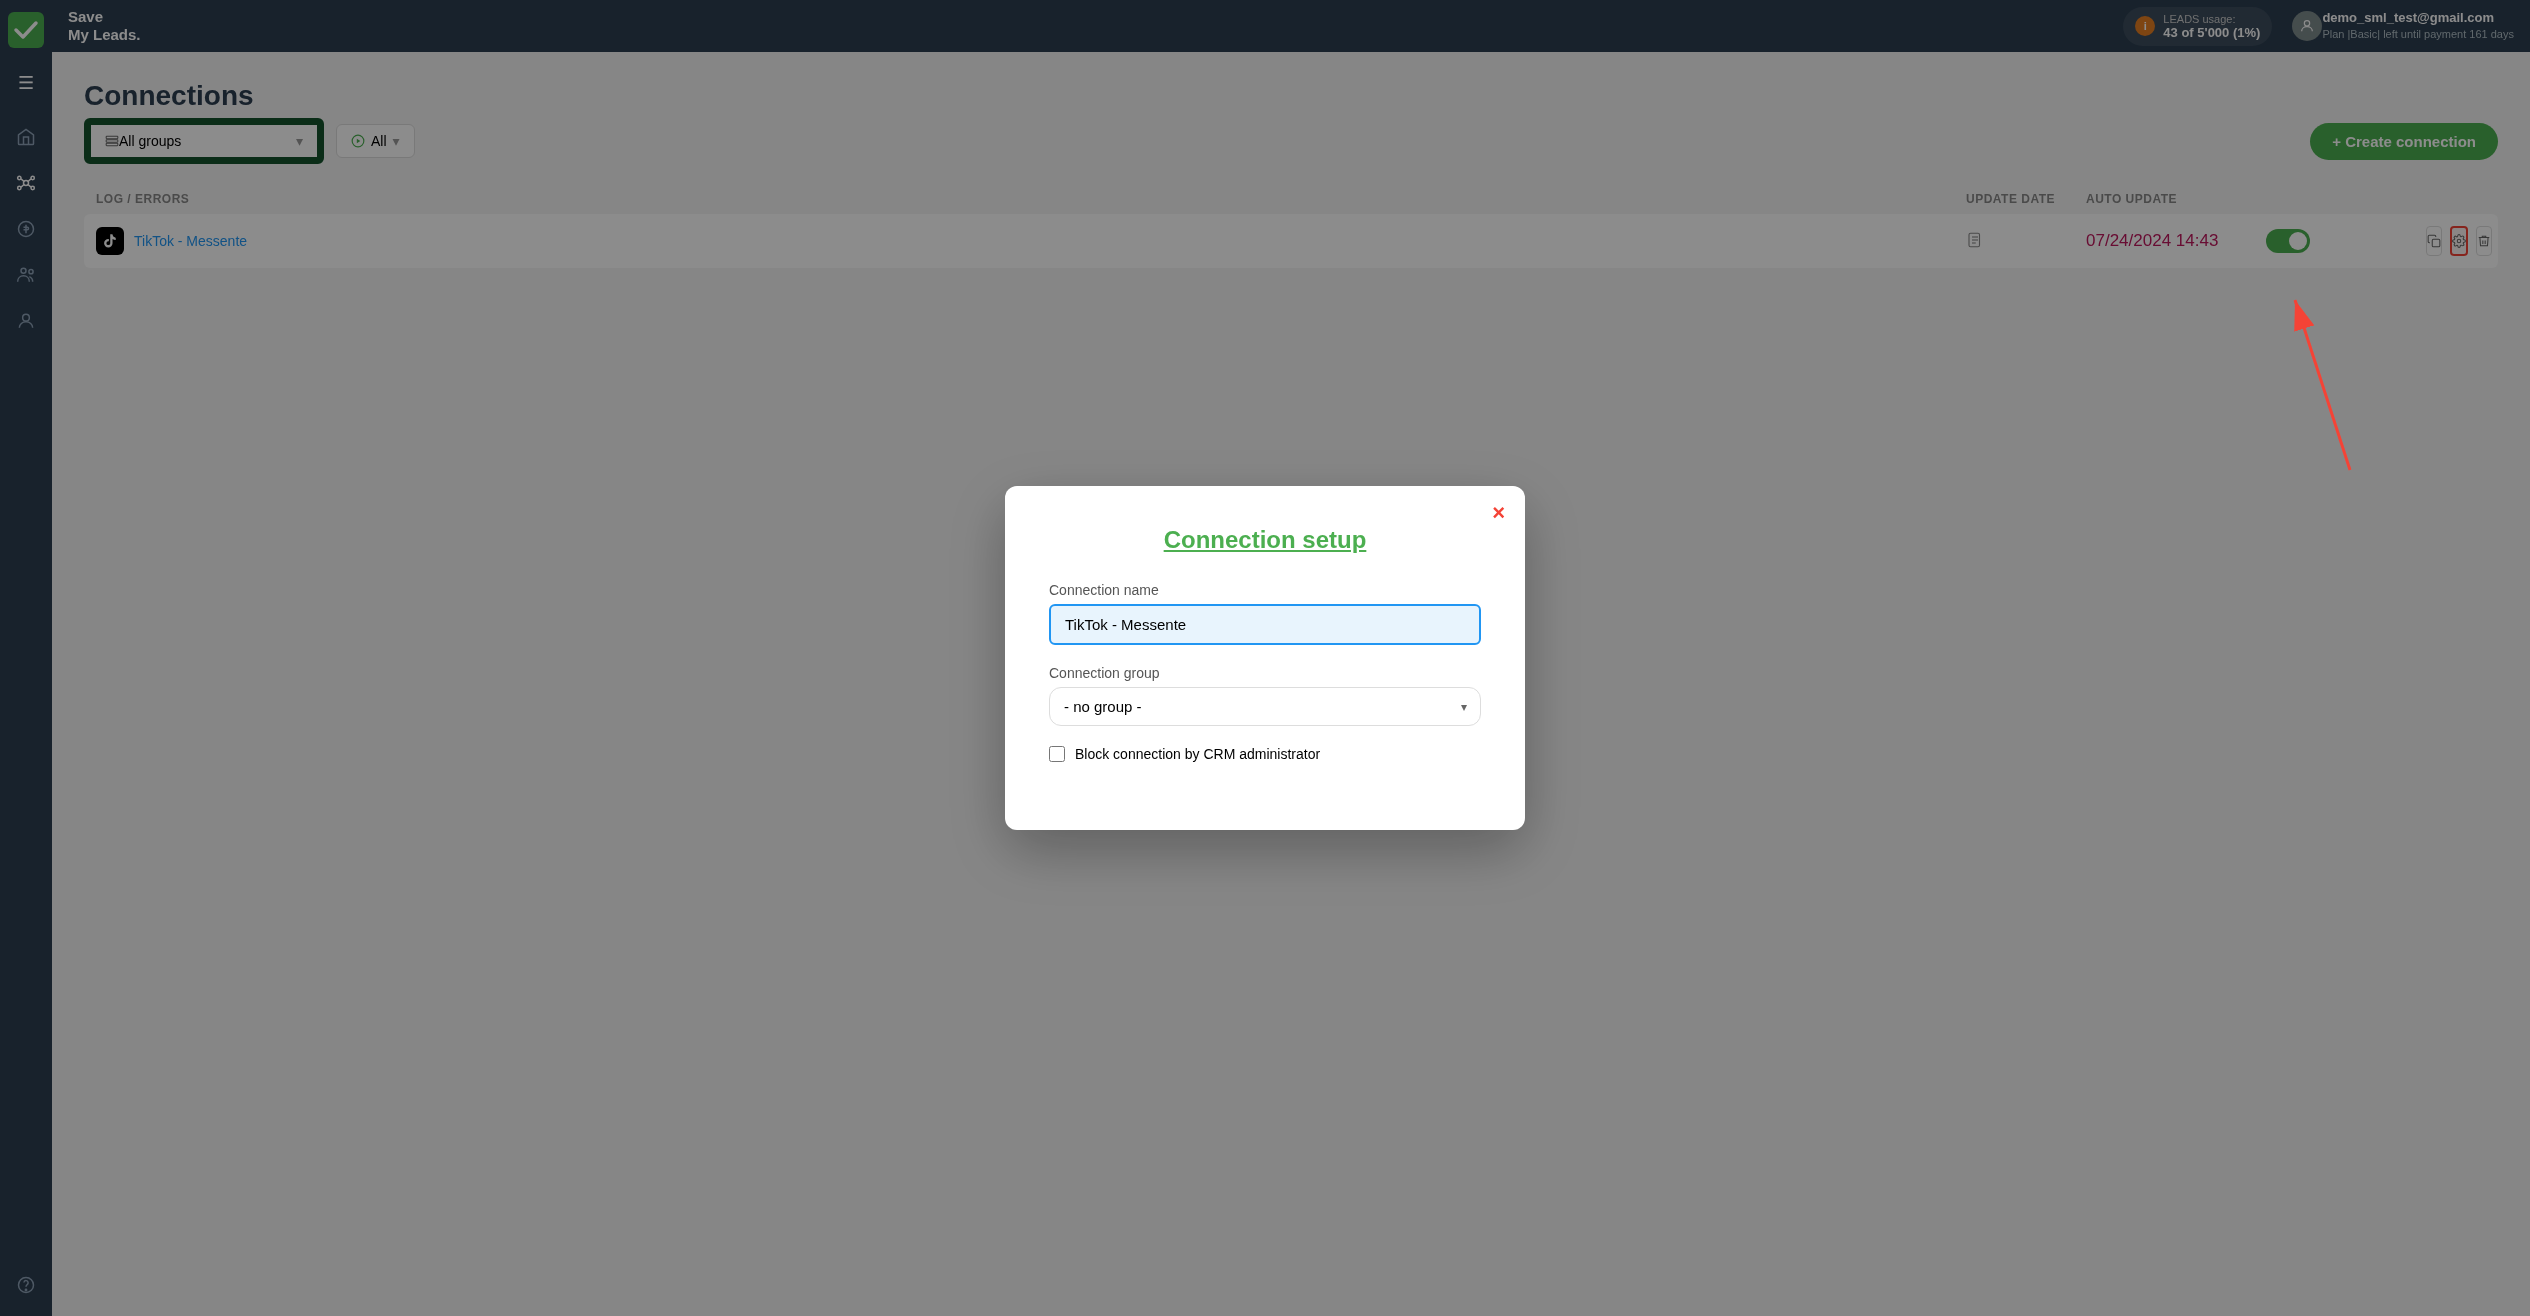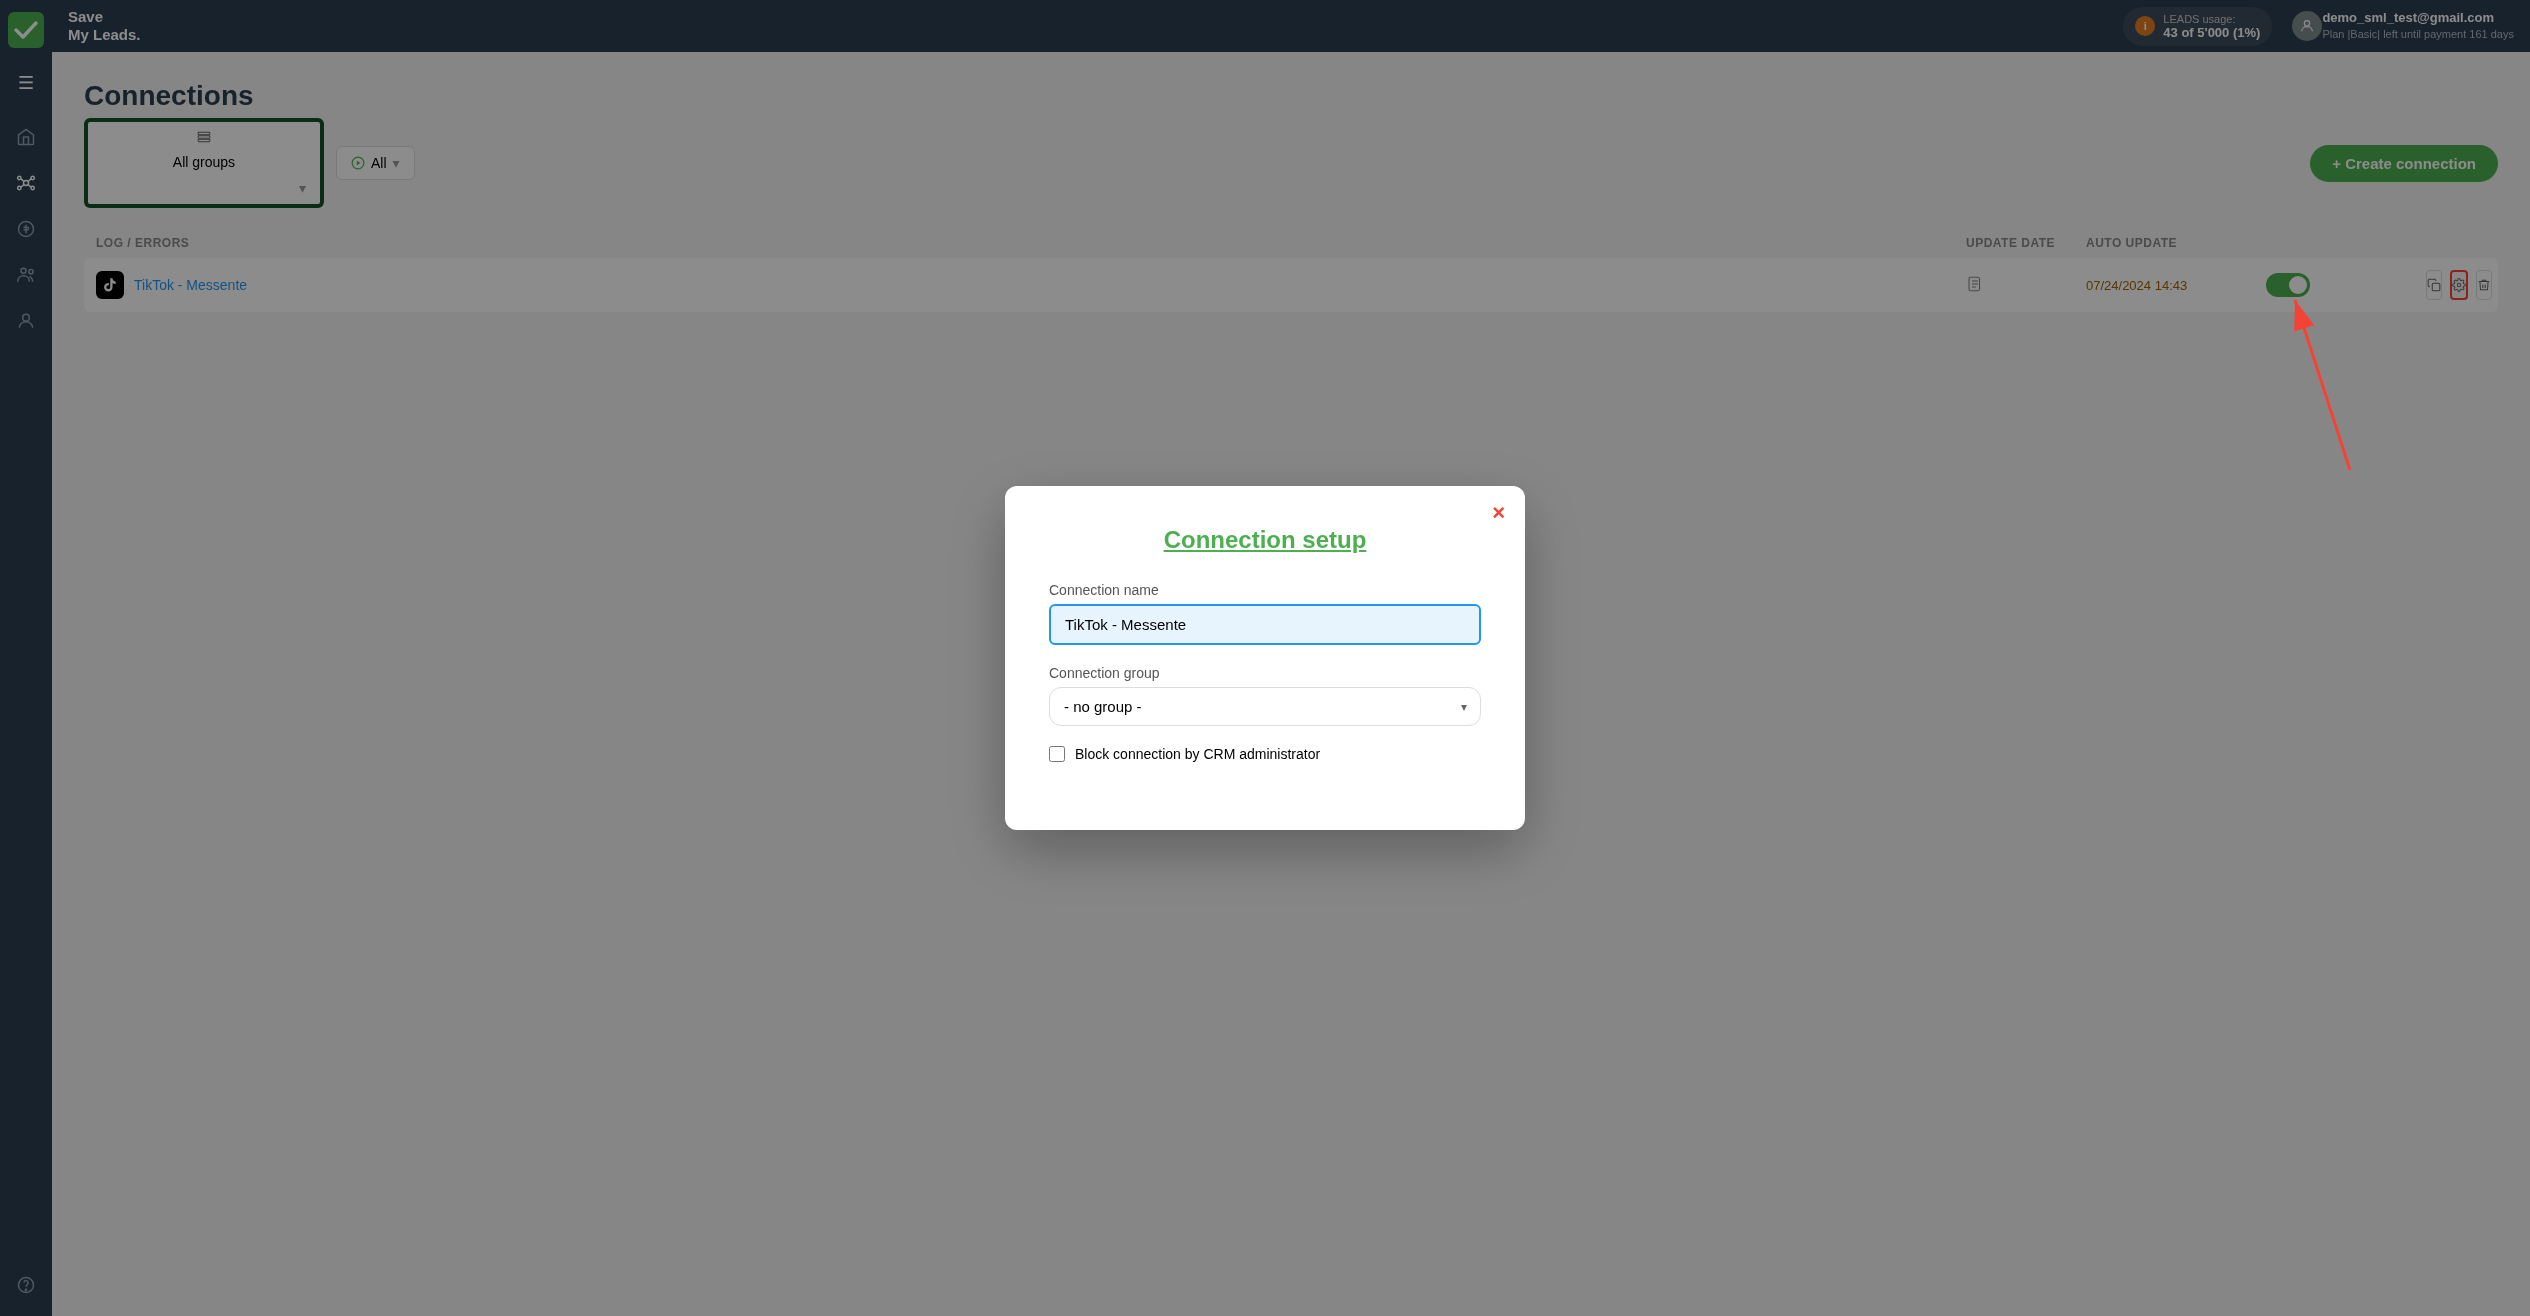--- a/index.html
+++ b/index.html
@@ -110,29 +110,28 @@
     
     .toolbar {
       display: flex;
       align-items: center;
       gap: 12px;
       margin-bottom: 20px;
     }
     .group-select {
       display: flex;
       align-items: center;
-      gap: 10px;
+      gap: 0;
       background: #fff;
-      border: 4px solid #14532d;
+      border: 7px solid #14532d;
       border-radius: 6px;
       padding: 8px 14px;
       font-size: 14px;
       cursor: pointer;
       min-width: 240px;
-      flex-direction: column;
     }
     .status-filter {
       display: flex;
       align-items: center;
       gap: 6px;
       background: #fff;
       border: 1px solid #ddd;
       border-radius: 6px;
       padding: 8px 14px;
       font-size: 14px;
@@ -458,21 +457,21 @@
         <span style="color:#2196f3; cursor:pointer;">TikTok - Messente</span>
       </div>
       <div>
         <svg width="18" height="18" fill="none" stroke="#888" stroke-width="1.5" viewBox="0 0 24 24">
             <rect x="4" y="3" width="14" height="18" rx="2"></rect>
             <line x1="8" y1="8" x2="16" y2="8"></line>
             <line x1="8" y1="12" x2="16" y2="12"></line>
             <line x1="8" y1="16" x2="13" y2="16"></line>
           </svg>
       </div>
-      <div style="font-size:13px; color:#a16207;">07/24/2024 14:43</div>
+      <div style="font-size:17px; color:#be185d;">07/24/2024 14:43</div>
       <div>
         <div class="toggle">
           <div class="toggle-knob"></div>
         </div>
       </div>
       <div class="action-icons">
         <div class="action-icon">
           <svg width="14" height="14" fill="none" stroke="#666" stroke-width="1.8" viewBox="0 0 24 24">
               <rect x="9" y="9" width="13" height="13" rx="2"></rect>
               <path d="M5 15H4a2 2 0 01-2-2V4a2 2 0 012-2h9a2 2 0 012 2v1"></path>

